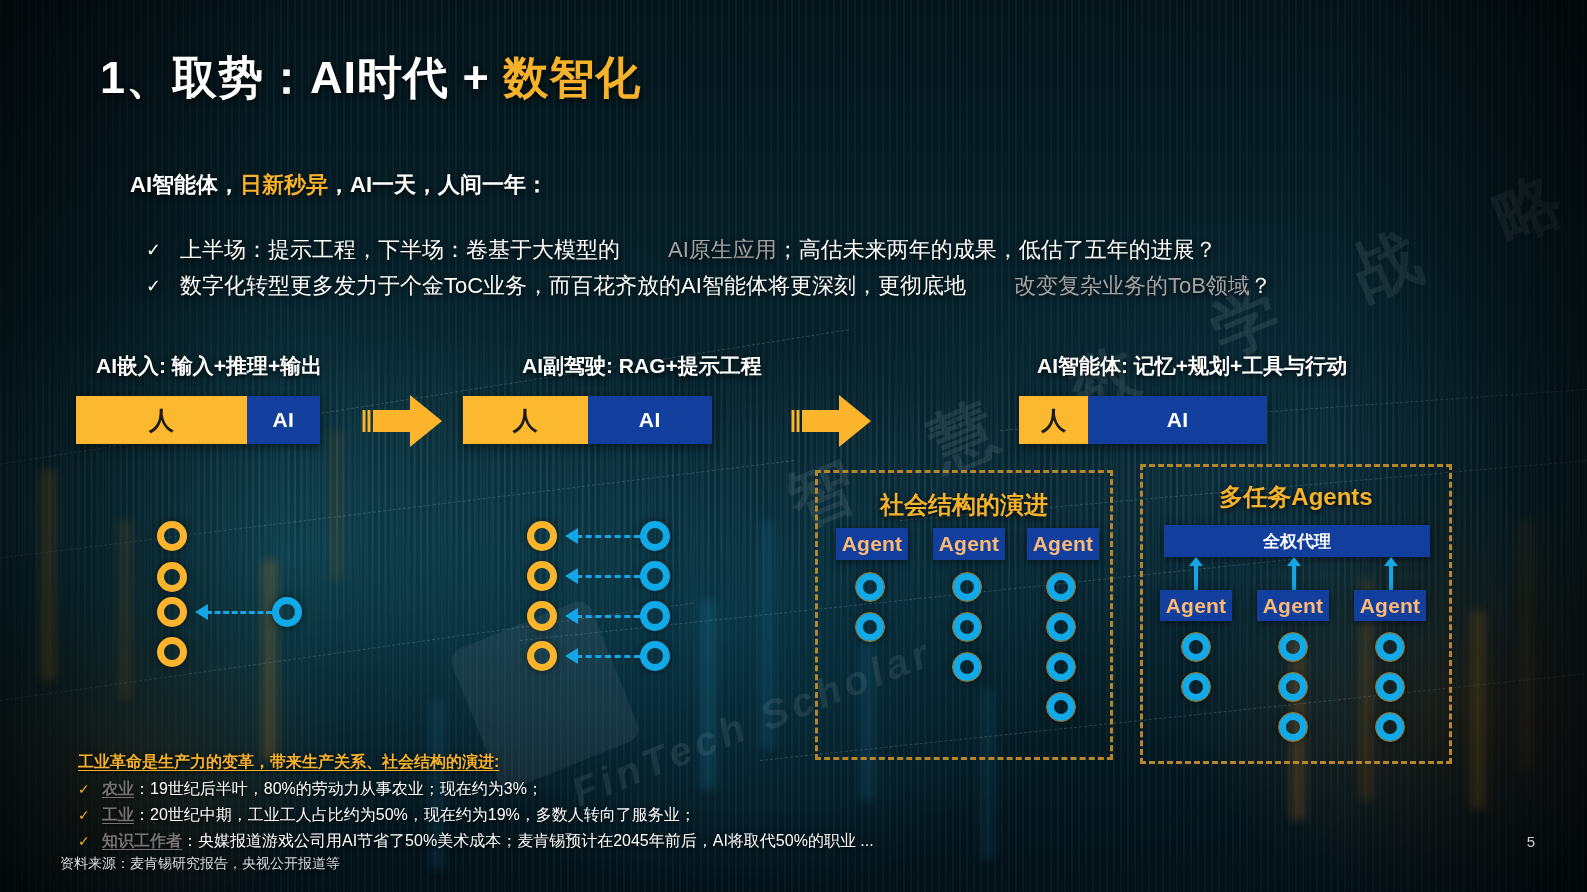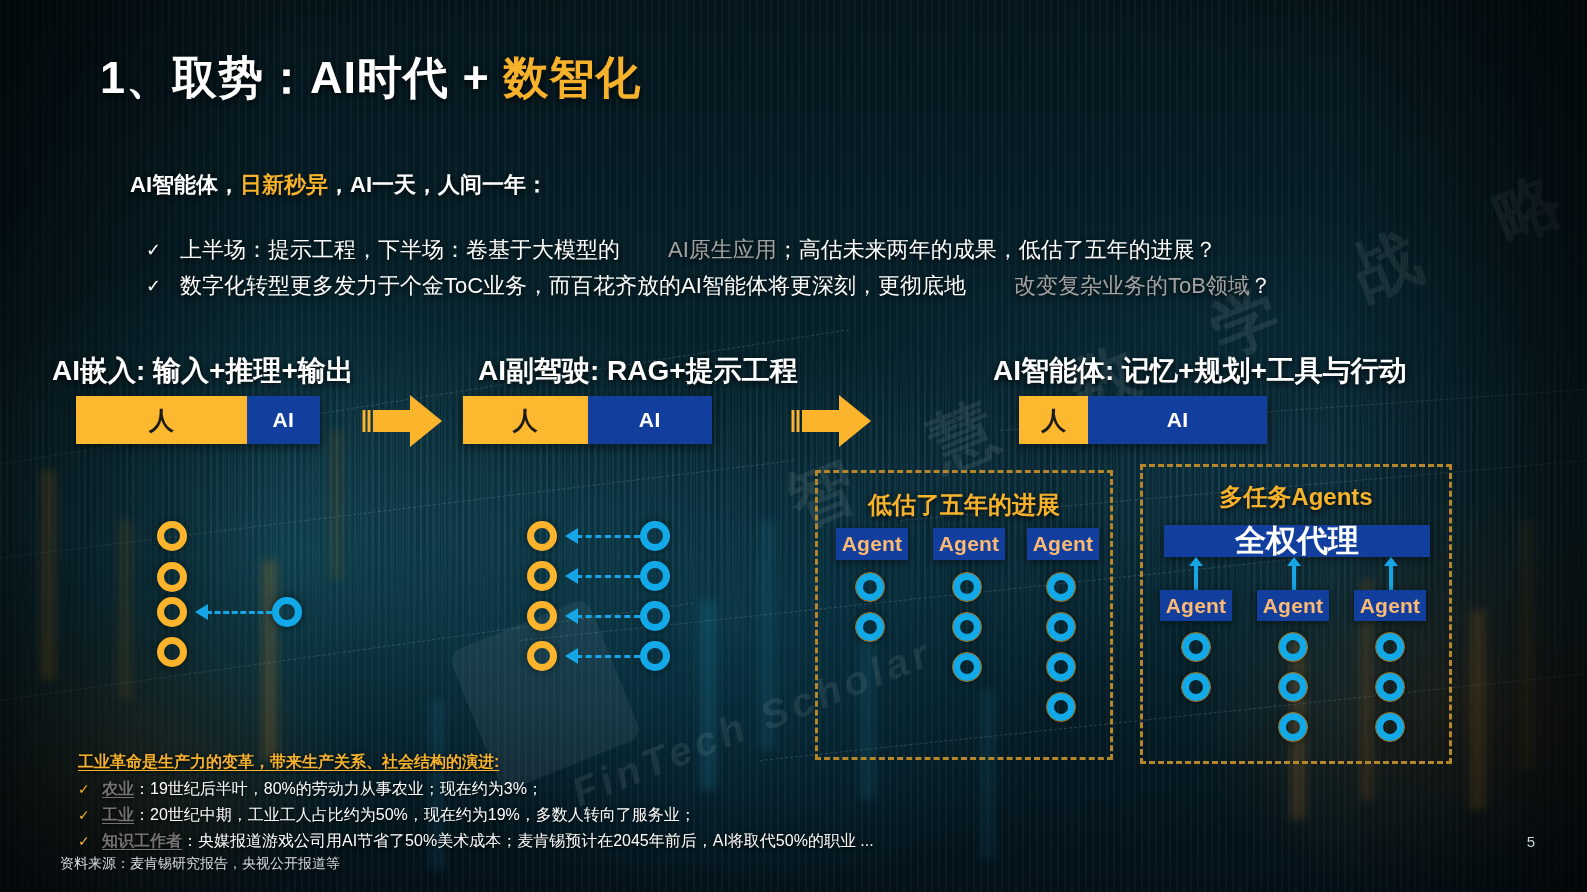--- a/index.html
+++ b/index.html
@@ -112,23 +112,24 @@
     font-size: 22px; color: #ffffff; line-height: 36px;
     text-shadow: 0 2px 6px rgba(0,0,0,.9);
     white-space: nowrap;
   }
   .bullet .tick { color: #ffffff; font-size: 18px; width: 18px; flex: 0 0 18px; }
   .bullet .hl { color: #a3a3a3; padding-left: 48px; }
 
   
   .stage-head {
     position: absolute;
-    font-size: 28px; font-weight: 700; color: #ffffff;
+    font-size: 21px; font-weight: 700; color: #ffffff;
     white-space: nowrap;
     text-shadow: 0 2px 7px rgba(0,0,0,.95);
+    margin-left: 44px;
   }
   .bar {
     position: absolute; height: 48px;
     display: flex; align-items: stretch;
     box-shadow: 0 3px 10px rgba(0,0,0,.5);
   }
   .bar .seg {
     display: flex; align-items: center; justify-content: center;
     font-weight: 700;
   }
@@ -176,21 +177,21 @@
     color: #fdba74;
     font-size: 21px; font-weight: 700;
     display: flex; align-items: center; justify-content: center;
     box-shadow: 0 2px 8px rgba(0,0,0,.5);
     letter-spacing: .2px;
   }
   .proxy-box {
     position: absolute;
     background: #123f9e;
     color: #ffffff;
-    font-size: 31px; font-weight: 700;
+    font-size: 17px; font-weight: 700;
     display: flex; align-items: center; justify-content: center;
     box-shadow: 0 2px 8px rgba(0,0,0,.5);
   }
   .biarrow { position: absolute; width: 4px; background: #16a6e6; }
   .biarrow::before, .biarrow::after {
     content: ""; position: absolute; left: -5px;
     width: 0; height: 0;
     border-left: 7px solid transparent;
     border-right: 7px solid transparent;
   }
@@ -351,21 +352,21 @@
           <div class="line"></div>
           <div class="head"></div>
         </div>
       <div class="dash-arrow" style="left:566px; top:656px; width:74px;">
           <div class="line"></div>
           <div class="head"></div>
         </div>
     </div>
 
     <div class="panel" style="left:815px; top:470px; width:298px; height:290px;">
-      <div class="panel-title" style="top:16px;">低估了五年的进展</div>
+      <div class="panel-title" style="top:16px;">社会结构的演进</div>
 
       <div class="agent-box" style="left:18px; top:55px; width:72px; height:32px;">Agent</div>
       <div class="agent-box" style="left:115px; top:55px; width:72px; height:32px;">Agent</div>
       <div class="agent-box" style="left:209px; top:55px; width:72px; height:32px;">Agent</div>
 
       <div class="ring blue-o" style="left:38px; top:100px;"></div>
       <div class="ring blue-o" style="left:38px; top:140px;"></div>
 
       <div class="ring blue-o" style="left:135px; top:100px;"></div>
       <div class="ring blue-o" style="left:135px; top:140px;"></div>

